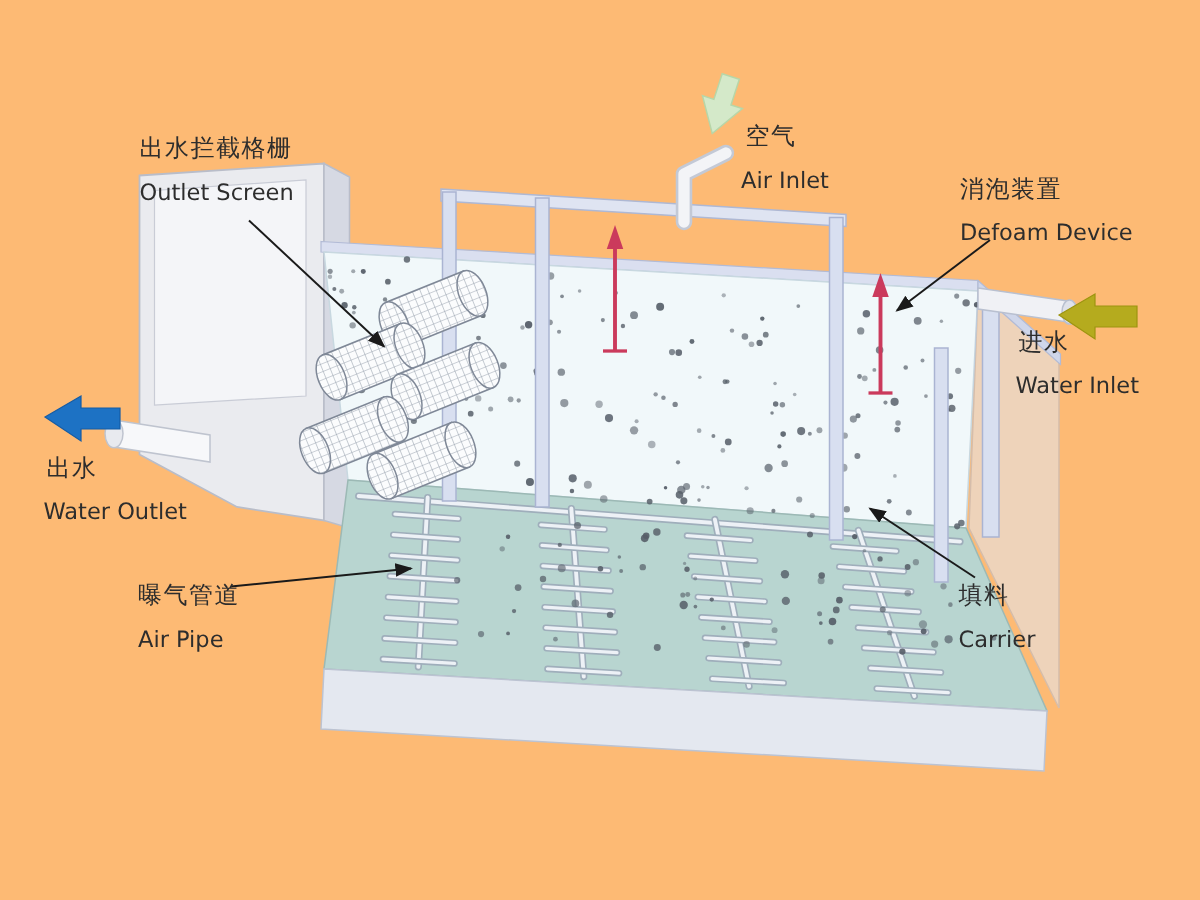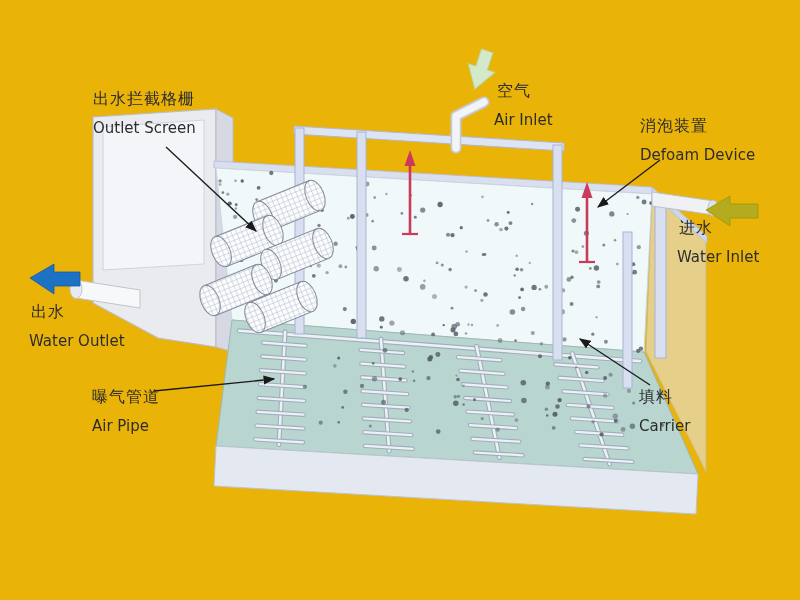--- a/index.html
+++ b/index.html
@@ -1,17 +1,17 @@
 <!DOCTYPE html>
 <html><head>
 <meta charset="utf-8">
 <style>
   html,body{margin:0;padding:0;background:#ffffff;}
   .stage{
-    position:relative;width:800px;height:600px;background:#eab308;overflow:hidden;
+    position:relative;width:800px;height:600px;background:#fdba74;overflow:hidden;
     font-family:"DejaVu Sans",sans-serif;
   }
   svg text{
     font-family:"DejaVu Sans",sans-serif;
     fill:#2d2d2d;
   }
   svg text.zh{font-size:16px;letter-spacing:1px;}
   svg text.en{font-size:15px;}
 </style>
 </head>

